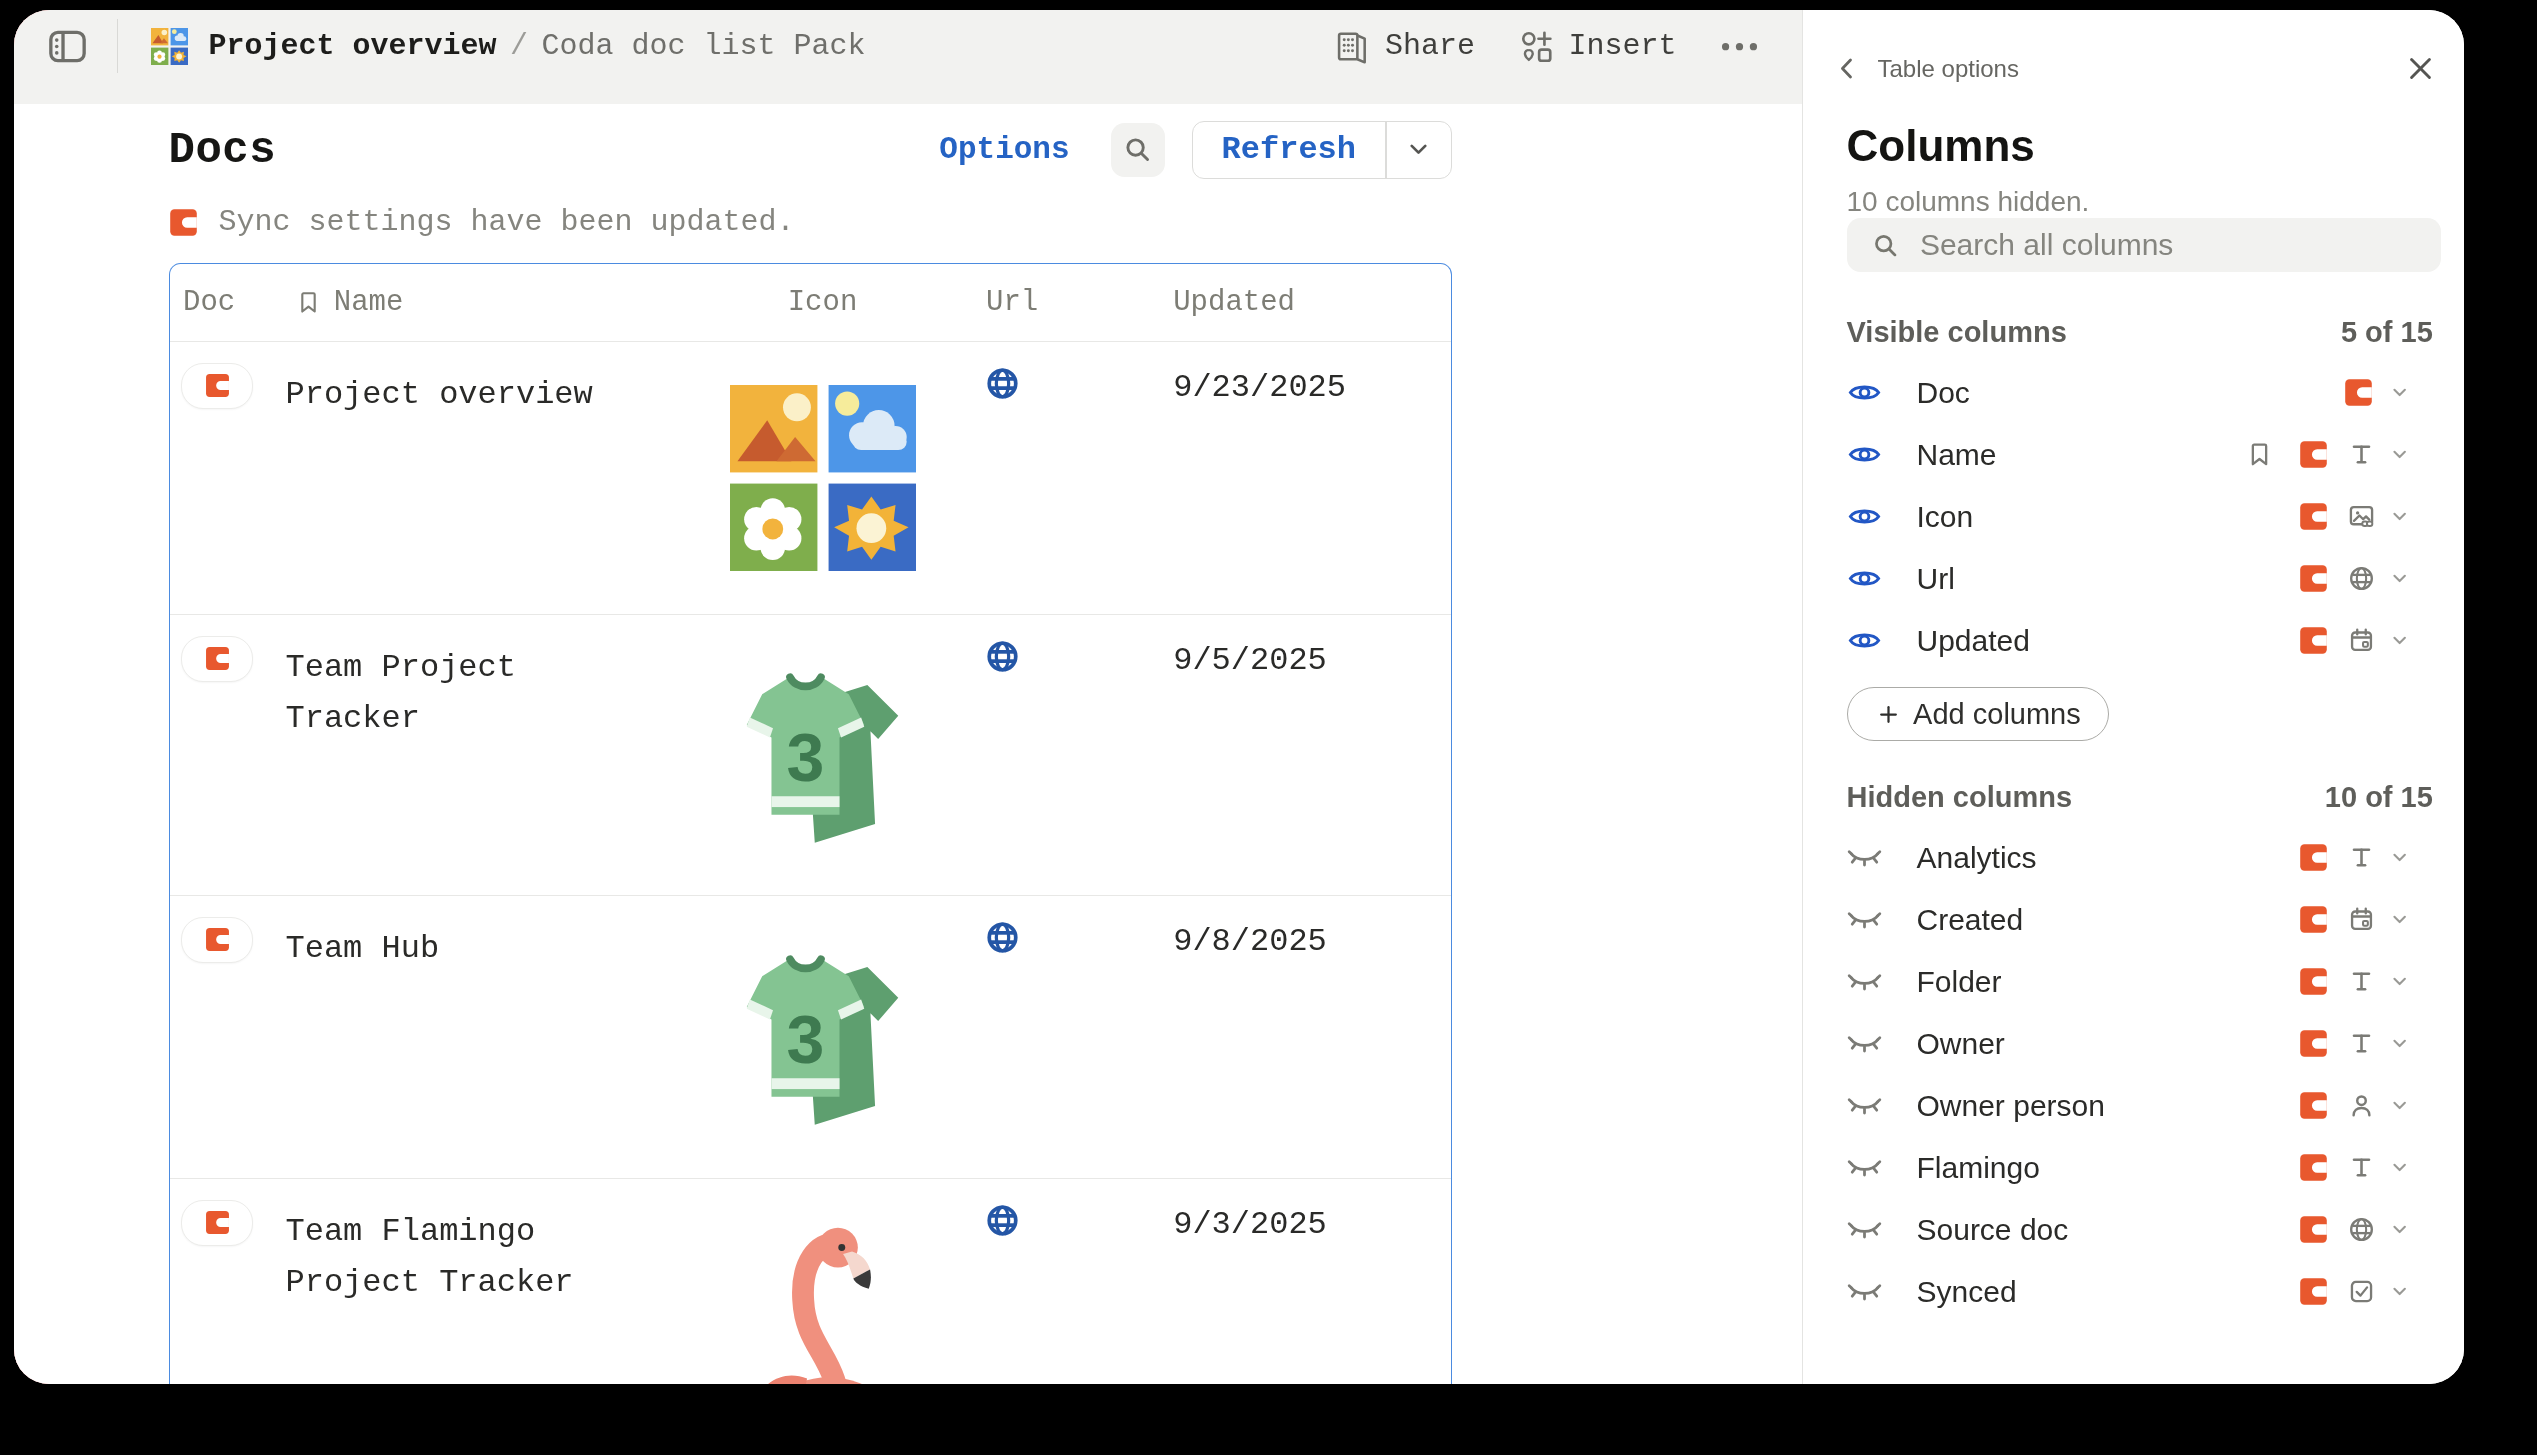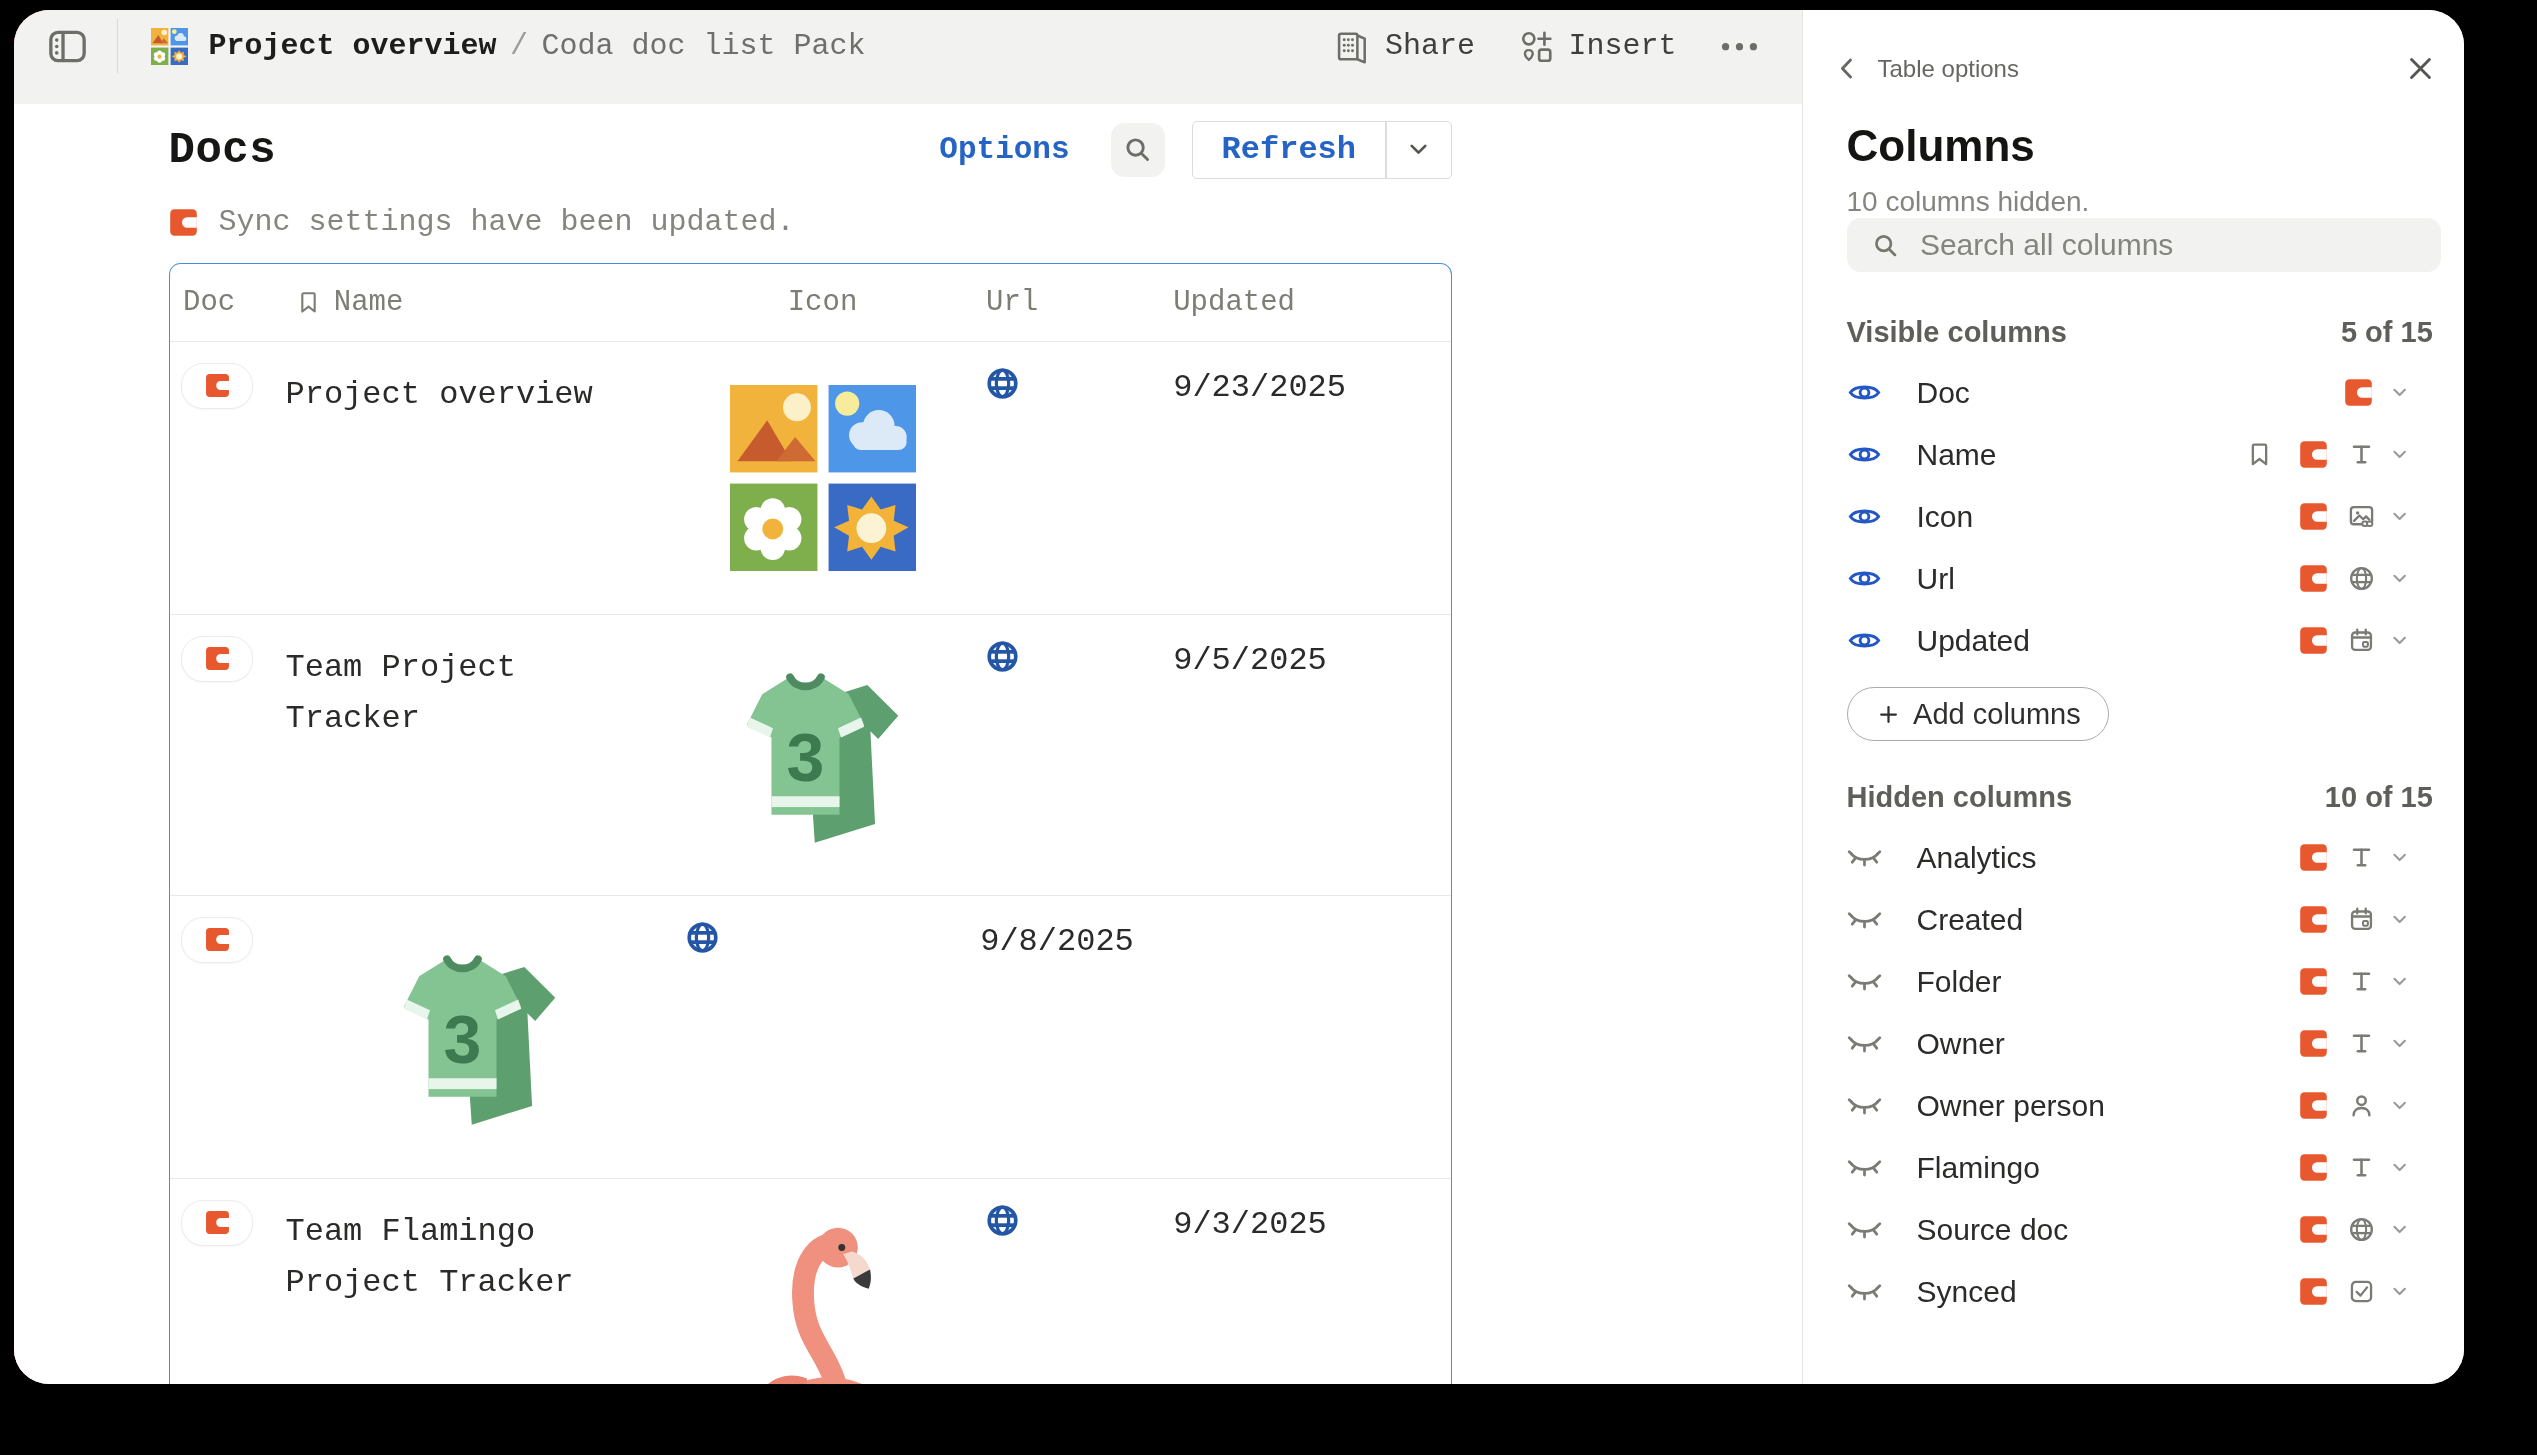--- a/index.html
+++ b/index.html
@@ -18,21 +18,21 @@
   .tb-spacer{flex:1;}
   .tb-btn{display:flex;align-items:center;gap:13.5px;color:#3F3F3C;font-size:30px;margin-left:43px;cursor:pointer;}
   .tb-btn svg{color:#6E6E69;}
   .content{flex:1;background:#fff;padding-left:155px;box-sizing:border-box;position:relative;}
   .docs-header{width:1283px;display:flex;align-items:center;margin-top:15.5px;height:60px;}
   .docs-title{font-size:44px;font-weight:700;color:#161614;letter-spacing:0.5px;}
   .dh-spacer{flex:1;}
   .options-link{color:#2563C4;font-size:31px;font-weight:700;margin-right:41px;cursor:pointer;}
   .search-chip{width:54px;height:54px;background:#F2F2F0;border-radius:13.5px;display:flex;align-items:center;
     justify-content:center;color:#6E6E69;margin-right:27px;cursor:pointer;}
-  .refresh-btn{height:56px;background:#fff;border:1.9px solid #DCDCDA;border-radius:5px;display:flex;align-items:stretch;overflow:hidden;}
+  .refresh-btn{height:56px;background:#fff;border:1.9px solid #DCDCDA;border-radius:12px;display:flex;align-items:stretch;overflow:hidden;}
   .refresh-main{display:flex;align-items:center;padding:0 29px;font-size:32px;font-weight:700;color:#2563C4;cursor:pointer;}
   .refresh-sep{width:1.9px;background:#DCDCDA;}
   .refresh-caret{display:flex;align-items:center;padding:0 19.3px;color:#555552;cursor:pointer;}
   .sync-row{display:flex;align-items:center;gap:21px;margin-top:23px;height:39px;}
   .sync-row svg{flex:0 0 auto;}
   .sync-text{font-size:30px;color:#85857F;}
   
   .table{width:1283px;margin-top:21px;border:1.9px solid #4B8BE0;border-bottom:none;
     border-radius:11.6px 11.6px 0 0;box-sizing:border-box;height:1121px;overflow:hidden;background:#fff;}
   .thead{display:grid;grid-template-columns:116px 387px 300px 193px 1fr;height:77px;
@@ -367,20 +367,21 @@
             </div>
           <div class="c-upd">9/5/2025</div>
         </div>
 
         <div class="trow r3">
           <div class="c-doc"><span class="docchip">
                 <svg width="25" height="25" viewBox="0 0 24 24">
                   <use href="#sym-coda"></use>
                 </svg>
               </span></div>
+          <div class="c-name">Team Hub</div>
           <div class="c-icon">
               <svg width="201" height="201" viewBox="0 0 130 130">
                 <use href="#sym-jersey"></use>
               </svg>
             </div>
           <div class="c-url">
               <svg width="37" height="37" viewBox="0 0 24 24">
                 <use href="#sym-globe-blue"></use>
               </svg>
             </div>

